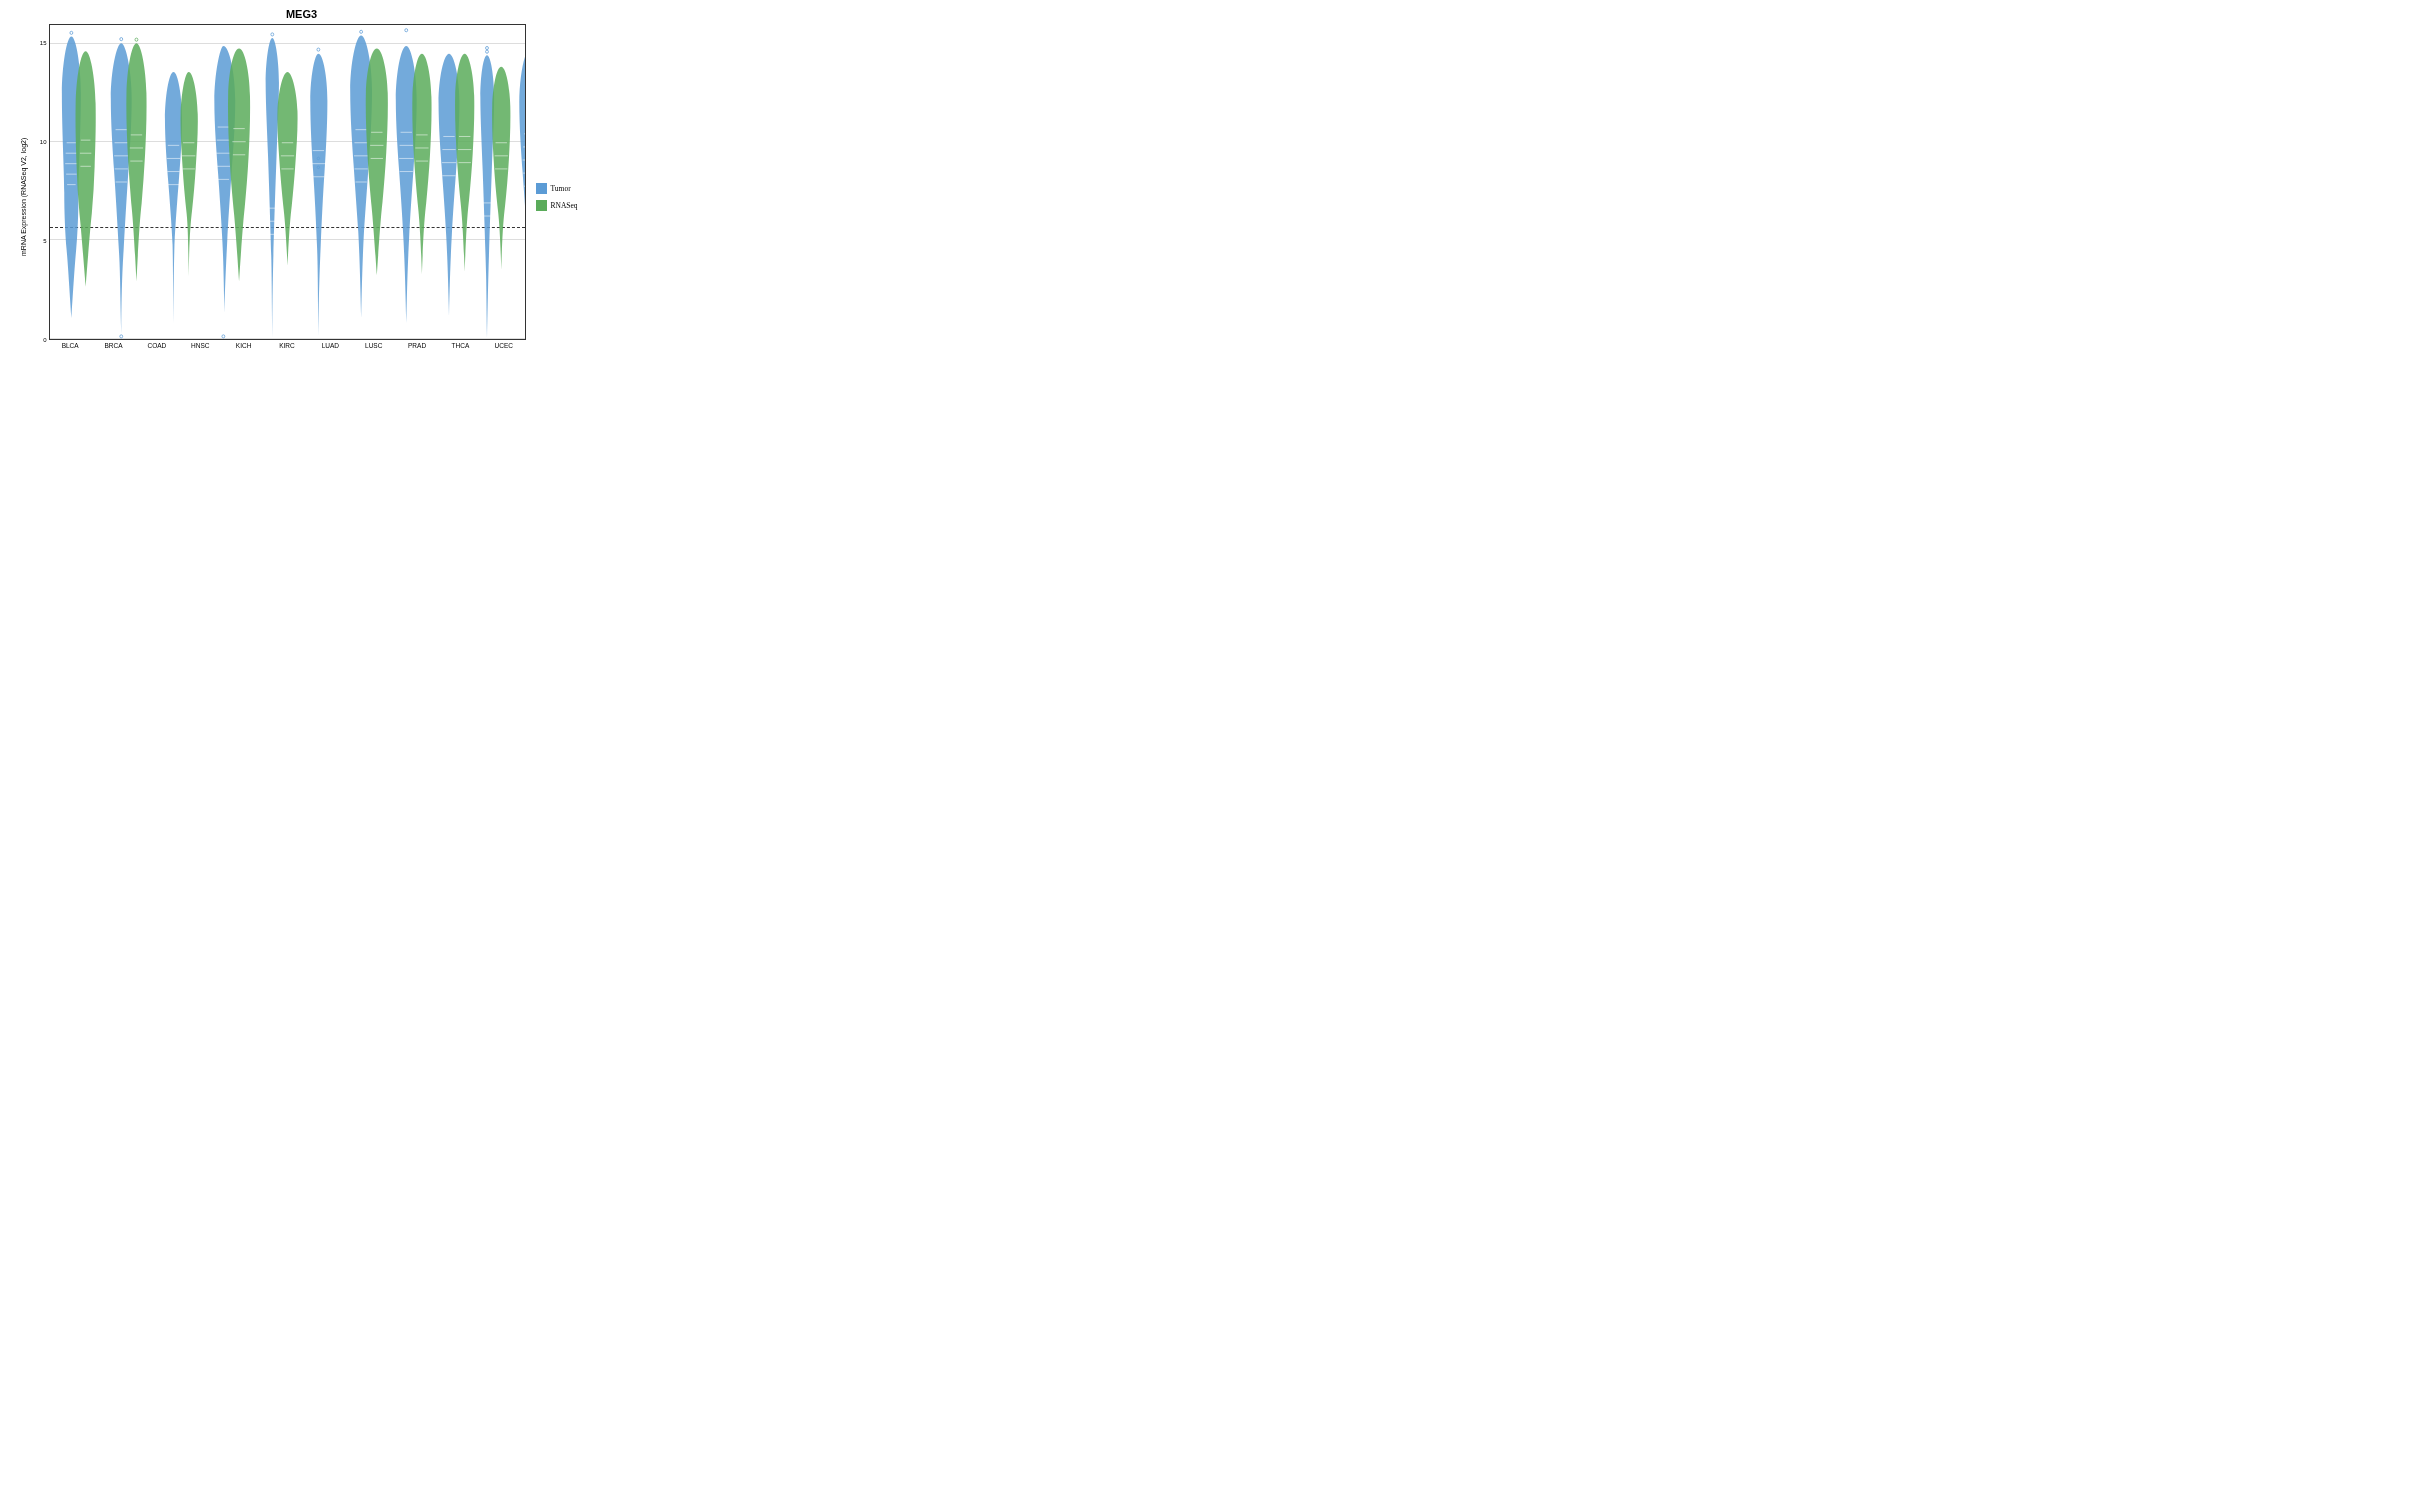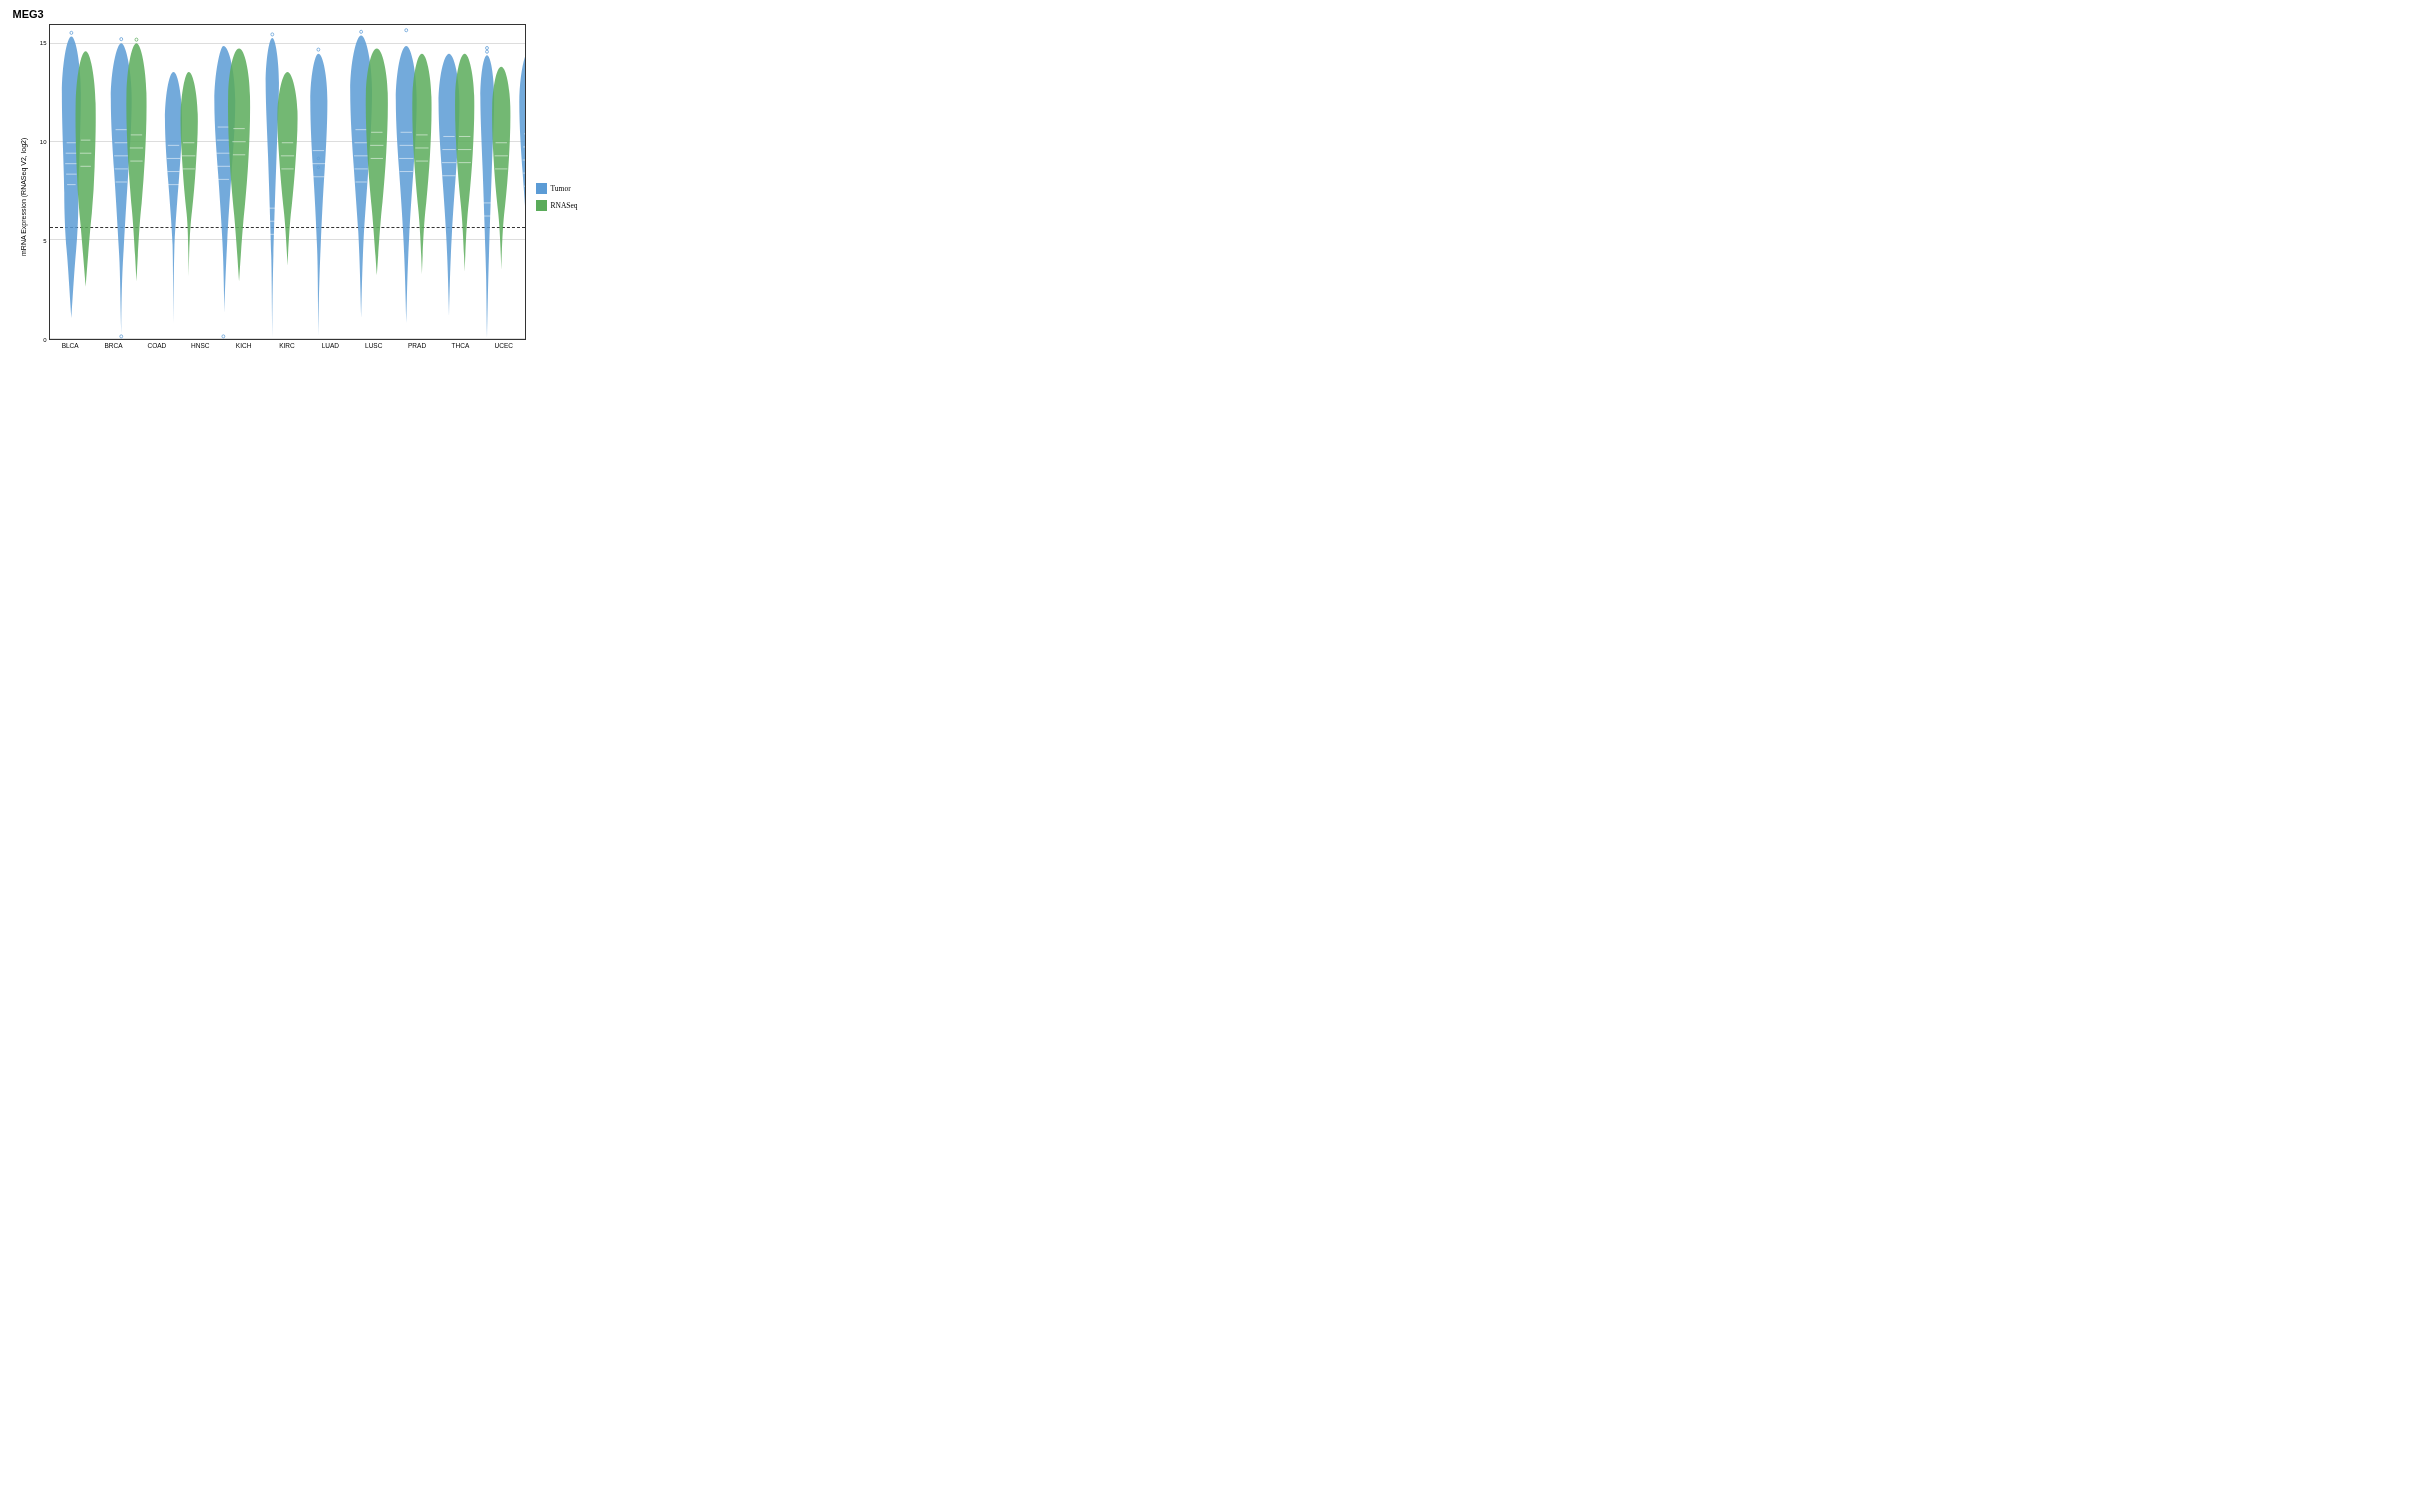--- a/index.html
+++ b/index.html
@@ -11,21 +11,21 @@
       display: flex;
       align-items: center;
       justify-content: center;
     }
     .chart-container {
       width: 578px;
       height: 362px;
       position: relative;
       display: flex;
       flex-direction: column;
-      align-items: flex-start;
+      align-items: center;
     }
     .chart-title {
       font-size: 11px;
       font-weight: bold;
       margin-bottom: 4px;
       text-align: center;
     }
     .chart-body {
       display: flex;
       width: 100%;

